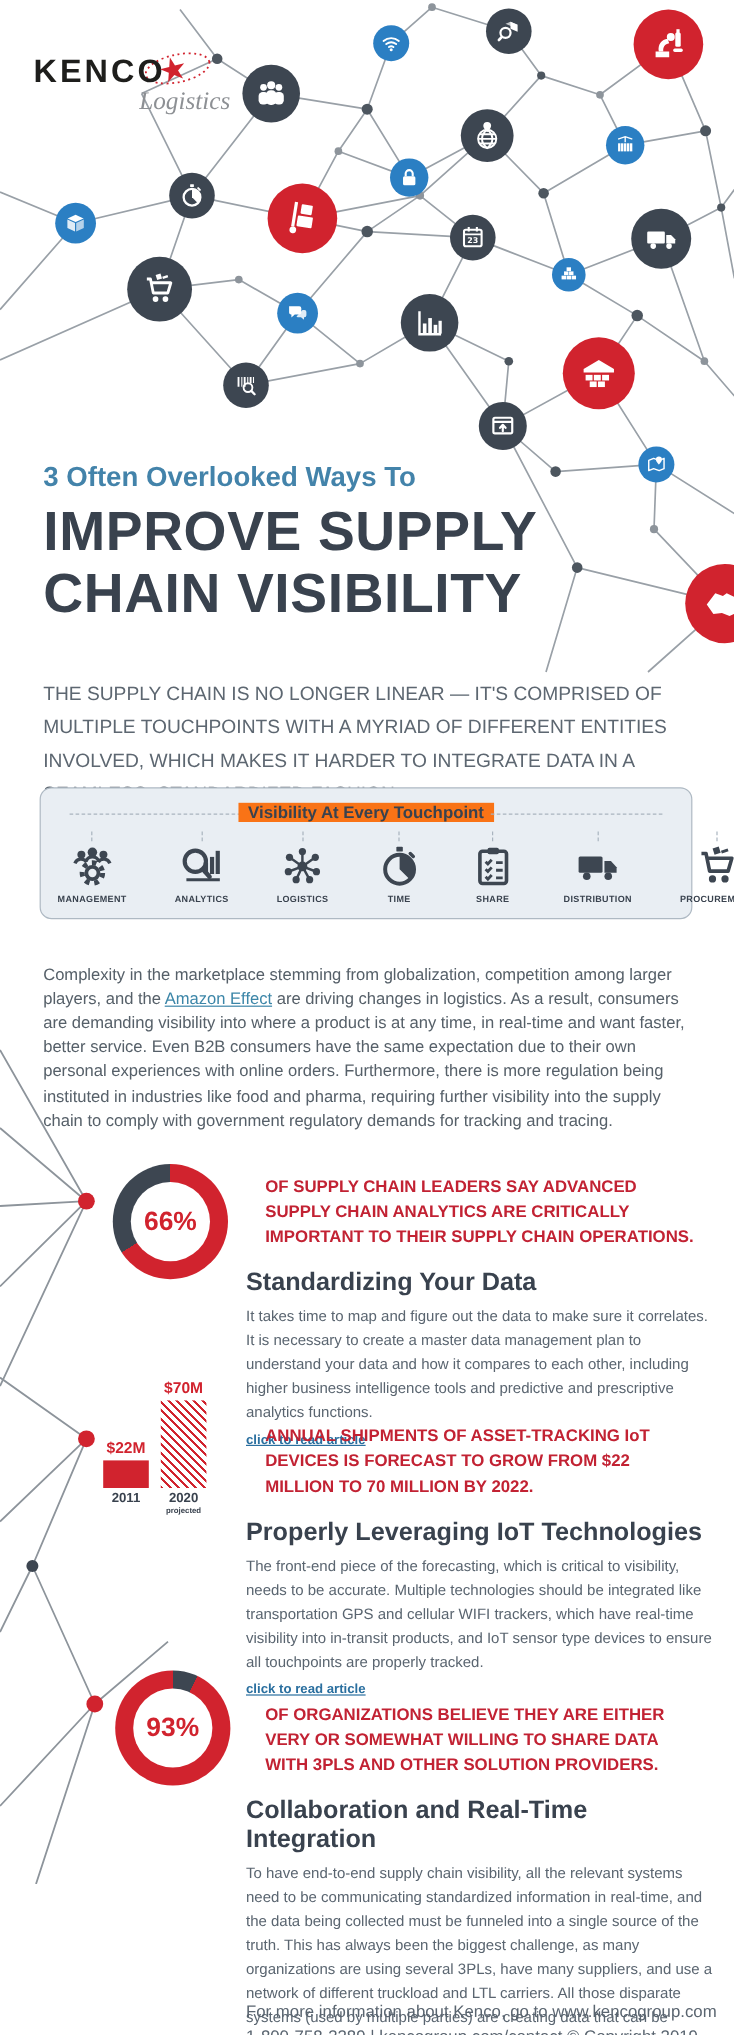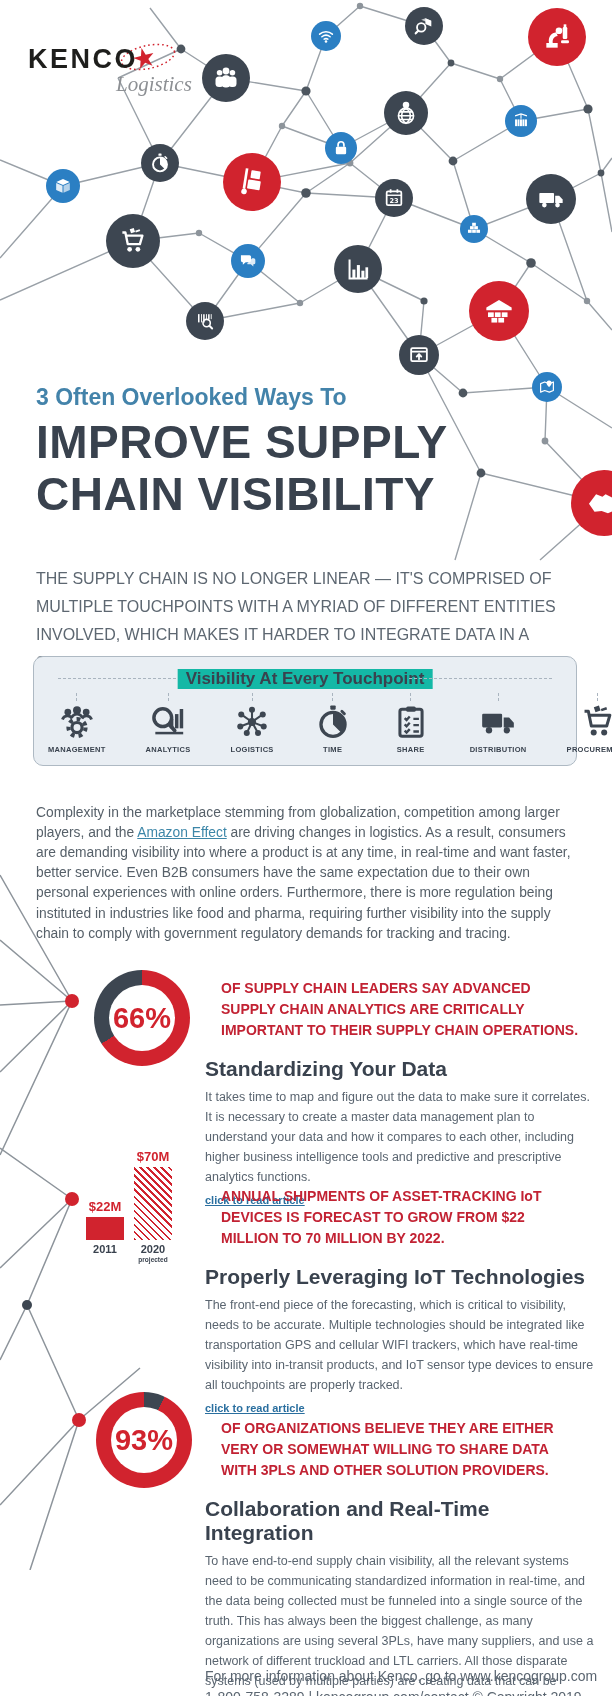--- a/index.html
+++ b/index.html
@@ -13,40 +13,40 @@
   .eyebrow{font-size:23px;font-weight:bold;color:#4383aa;margin:0 0 6px 0;}
   .title{font-size:46px;line-height:1.12;font-weight:bold;color:#39424e;margin:0;letter-spacing:.5px;}
   .intro{position:absolute;left:36px;top:549px;width:543px;font-size:16px;line-height:1.75;
          color:#5d6771;z-index:2;}
   .touchbox{position:absolute;left:33px;top:656px;width:544px;height:110px;background:#e9eef3;
             border:1px solid #aeb9c3;border-radius:10px;z-index:2;box-sizing:border-box;}
   .tp-title-row{position:relative;height:26px;margin:8px 24px 0 24px;}
   .tp-dash{position:absolute;top:13px;border-top:1px dashed #a9b4bf;height:0;}
   .tp-dash.l{left:0;width:29%;}
   .tp-dash.r{right:0;width:29%;}
-  .tp-title{position:absolute;left:50%;transform:translateX(-50%);top:4px;font-size:17px;
-            font-weight:bold;color:#39424e;white-space:nowrap;background:#14b8a6;padding:0 8px;}
+  .tp-title{position:absolute;left:50%;transform:translateX(-50%);top:4px;font-size:14px;
+            font-weight:bold;color:#39424e;white-space:nowrap;background:#f97316;padding:0 8px;}
   .tp-row{display:flex;justify-content:space-between;padding:0 14px;margin-top:2px;gap:40px;}
   .tp-item{display:flex;flex-direction:column;align-items:center;width:64px;}
   .tp-tick{width:0;height:8px;border-left:1px dashed #a9b4bf;margin-bottom:2px;}
   .tp-ic{width:38px;height:38px;color:#3d4651;}
   .tp-label{font-size:7.5px;font-weight:bold;color:#39424e;margin-top:4px;letter-spacing:.3px;}
   .para{position:absolute;left:36px;top:789px;width:548px;font-size:13.8px;line-height:1.46;
         color:#566069;z-index:2;}
   a.inline-link{color:#3c86a8;text-decoration:underline;}
   .content{position:absolute;left:205px;width:392px;z-index:2;}
   .caption{font-size:14px;font-weight:bold;line-height:1.5;color:#c22233;margin:16px;}
   .h2{font-size:21px;font-weight:bold;color:#39424e;margin:11px 0 6px 0;}
   .body-txt{font-size:12.5px;line-height:1.6;color:#5a6570;margin:0;}
   .read-link{display:inline-block;margin-top:7px;font-size:11px;font-weight:bold;
              color:#2a6f9f;text-decoration:underline;}
   .donut{position:absolute;width:96px;height:96px;border-radius:50%;z-index:2;}
   .donut::after{content:"";position:absolute;inset:15px;background:#fff;border-radius:50%;}
   .donut .pct{position:absolute;inset:0;display:flex;align-items:center;justify-content:center;
-              font-size:29px;font-weight:bold;color:#d1232e;z-index:2;}
+              font-size:22px;font-weight:bold;color:#d1232e;z-index:2;}
   .chart{position:absolute;left:86px;top:1148px;width:118px;z-index:2;}
   .bars{display:flex;align-items:flex-end;gap:10px;height:92px;}
   .bar-col{display:flex;flex-direction:column;align-items:center;justify-content:flex-end;height:100%;}
   .bar-label{font-size:13px;font-weight:bold;color:#d1232e;margin-bottom:3px;}
   .bar{width:38px;}
   .bar.solid{background:#d1232e;}
   .bar.hatched{background:repeating-linear-gradient(45deg,#d1232e 0 1.8px,#fff 1.8px 5px);}
   .bar-x{display:flex;gap:10px;border-top:0;}
   .bar-xcol{width:38px;text-align:center;}
   .year{font-size:11px;font-weight:bold;color:#39424e;margin-top:3px;}

